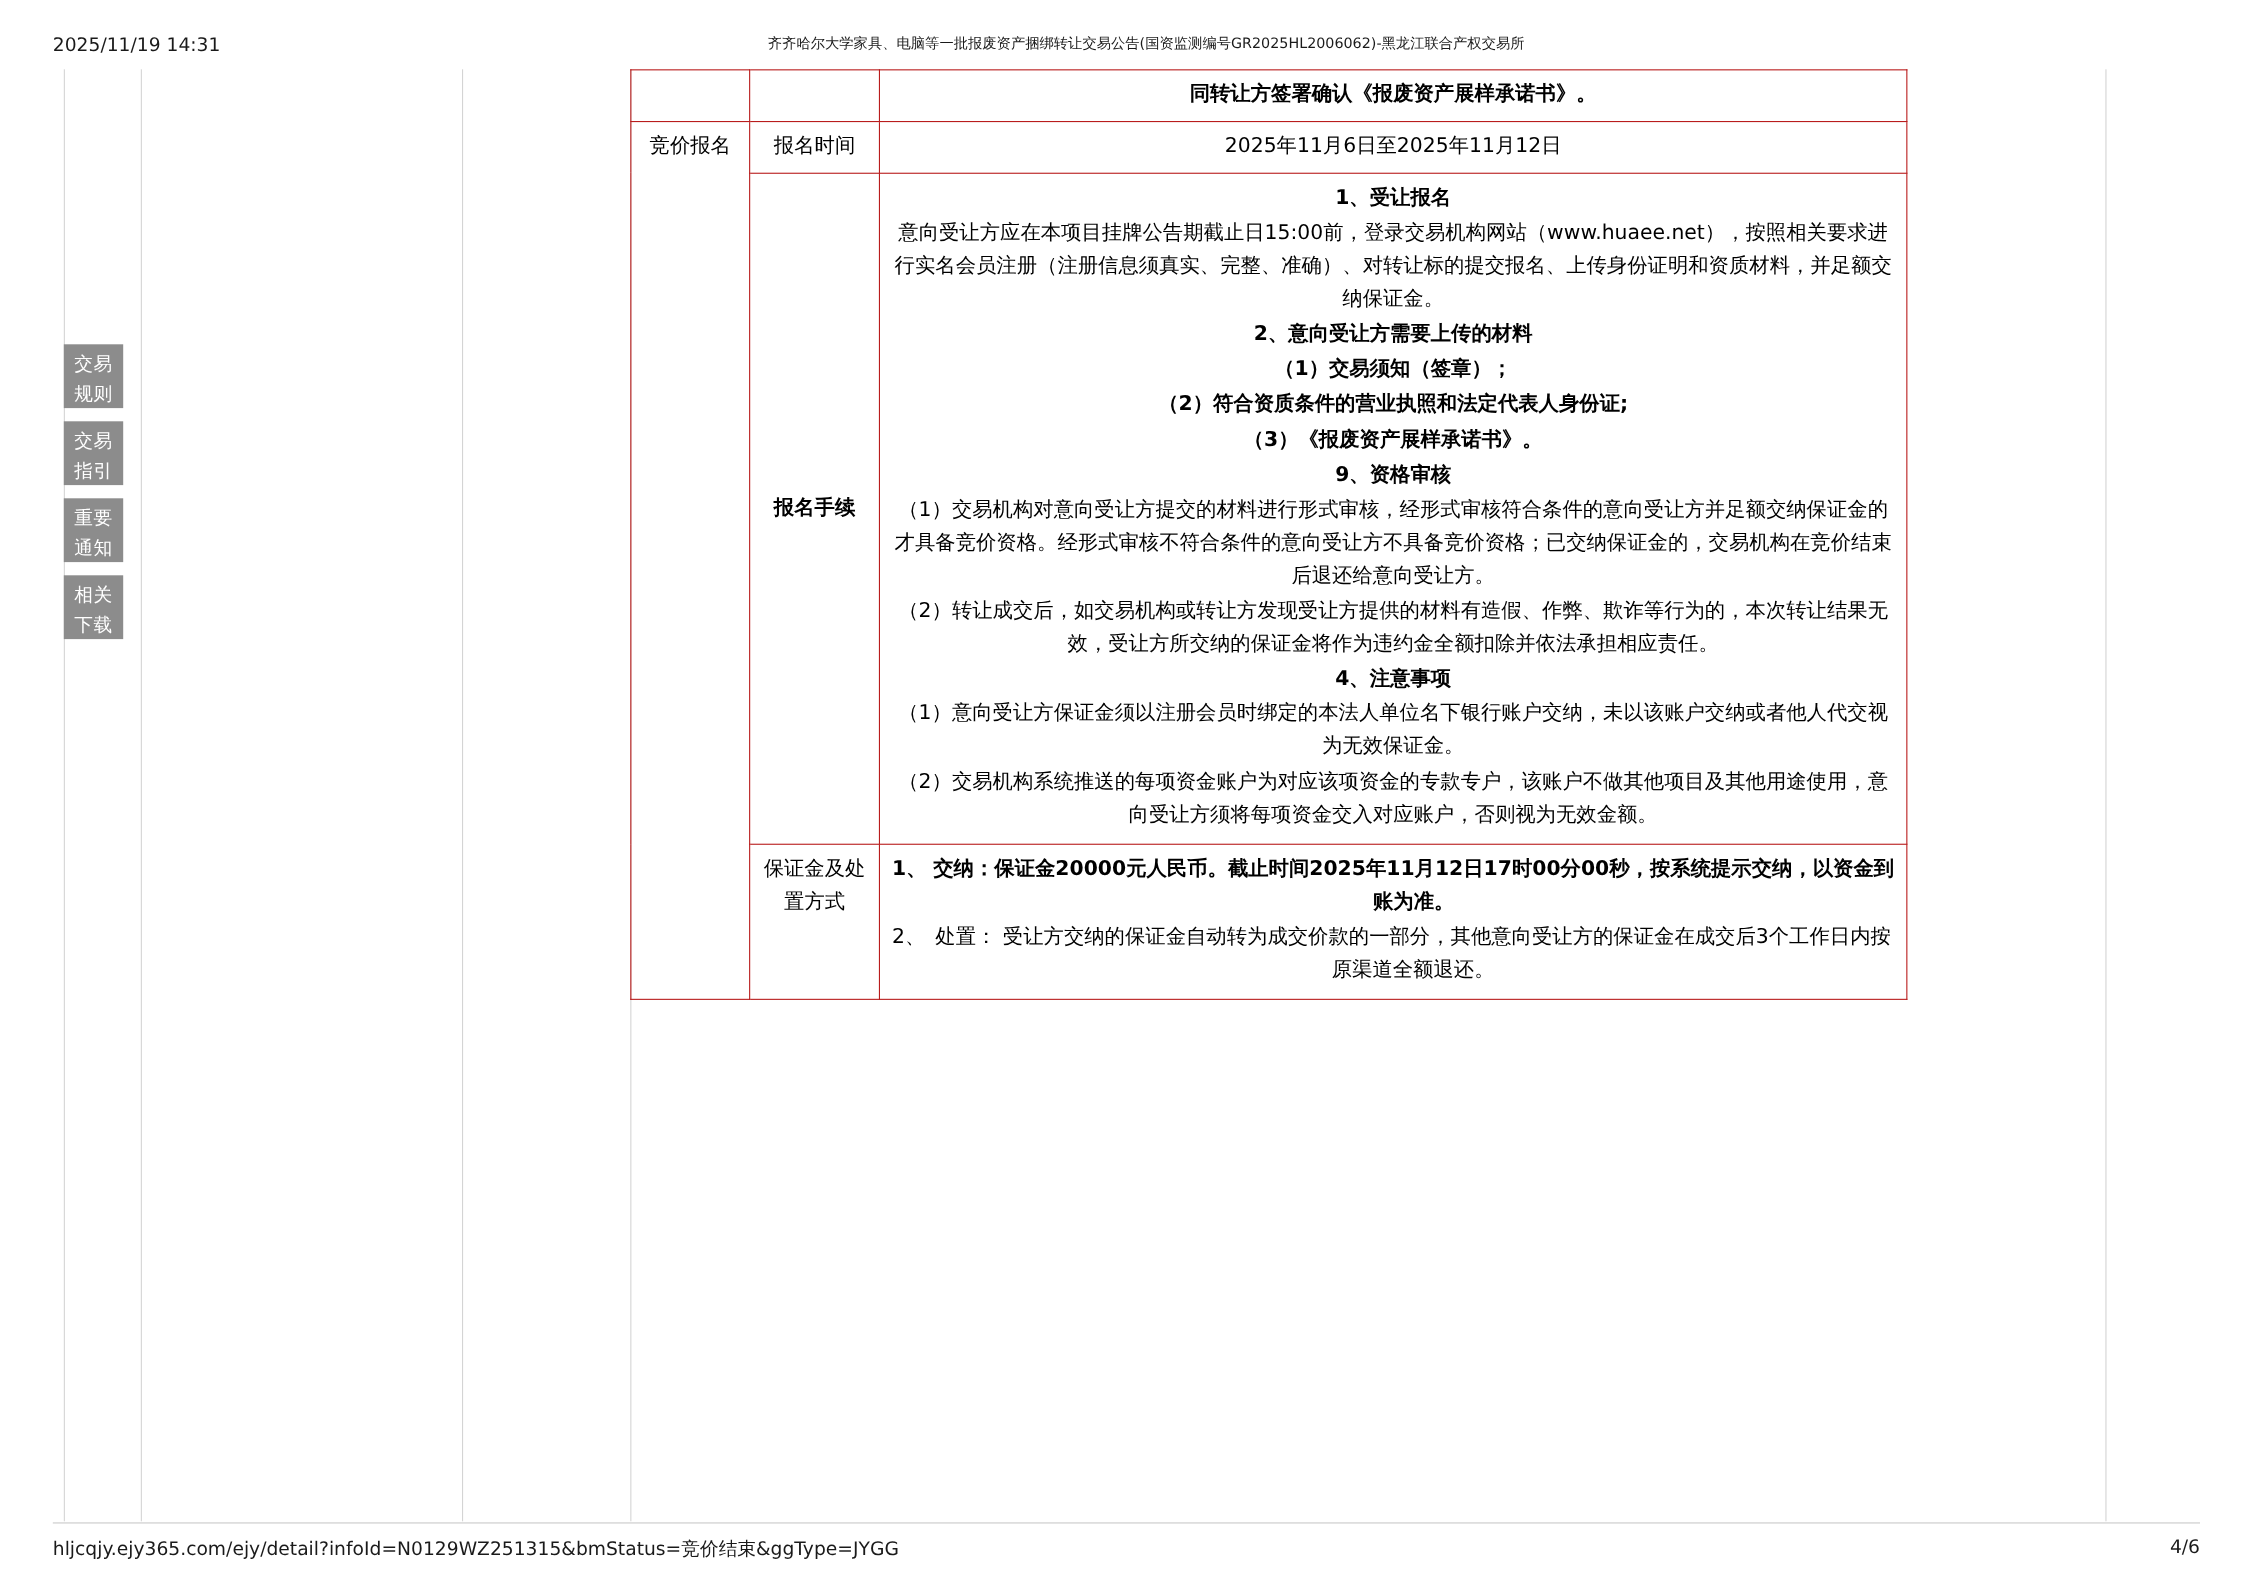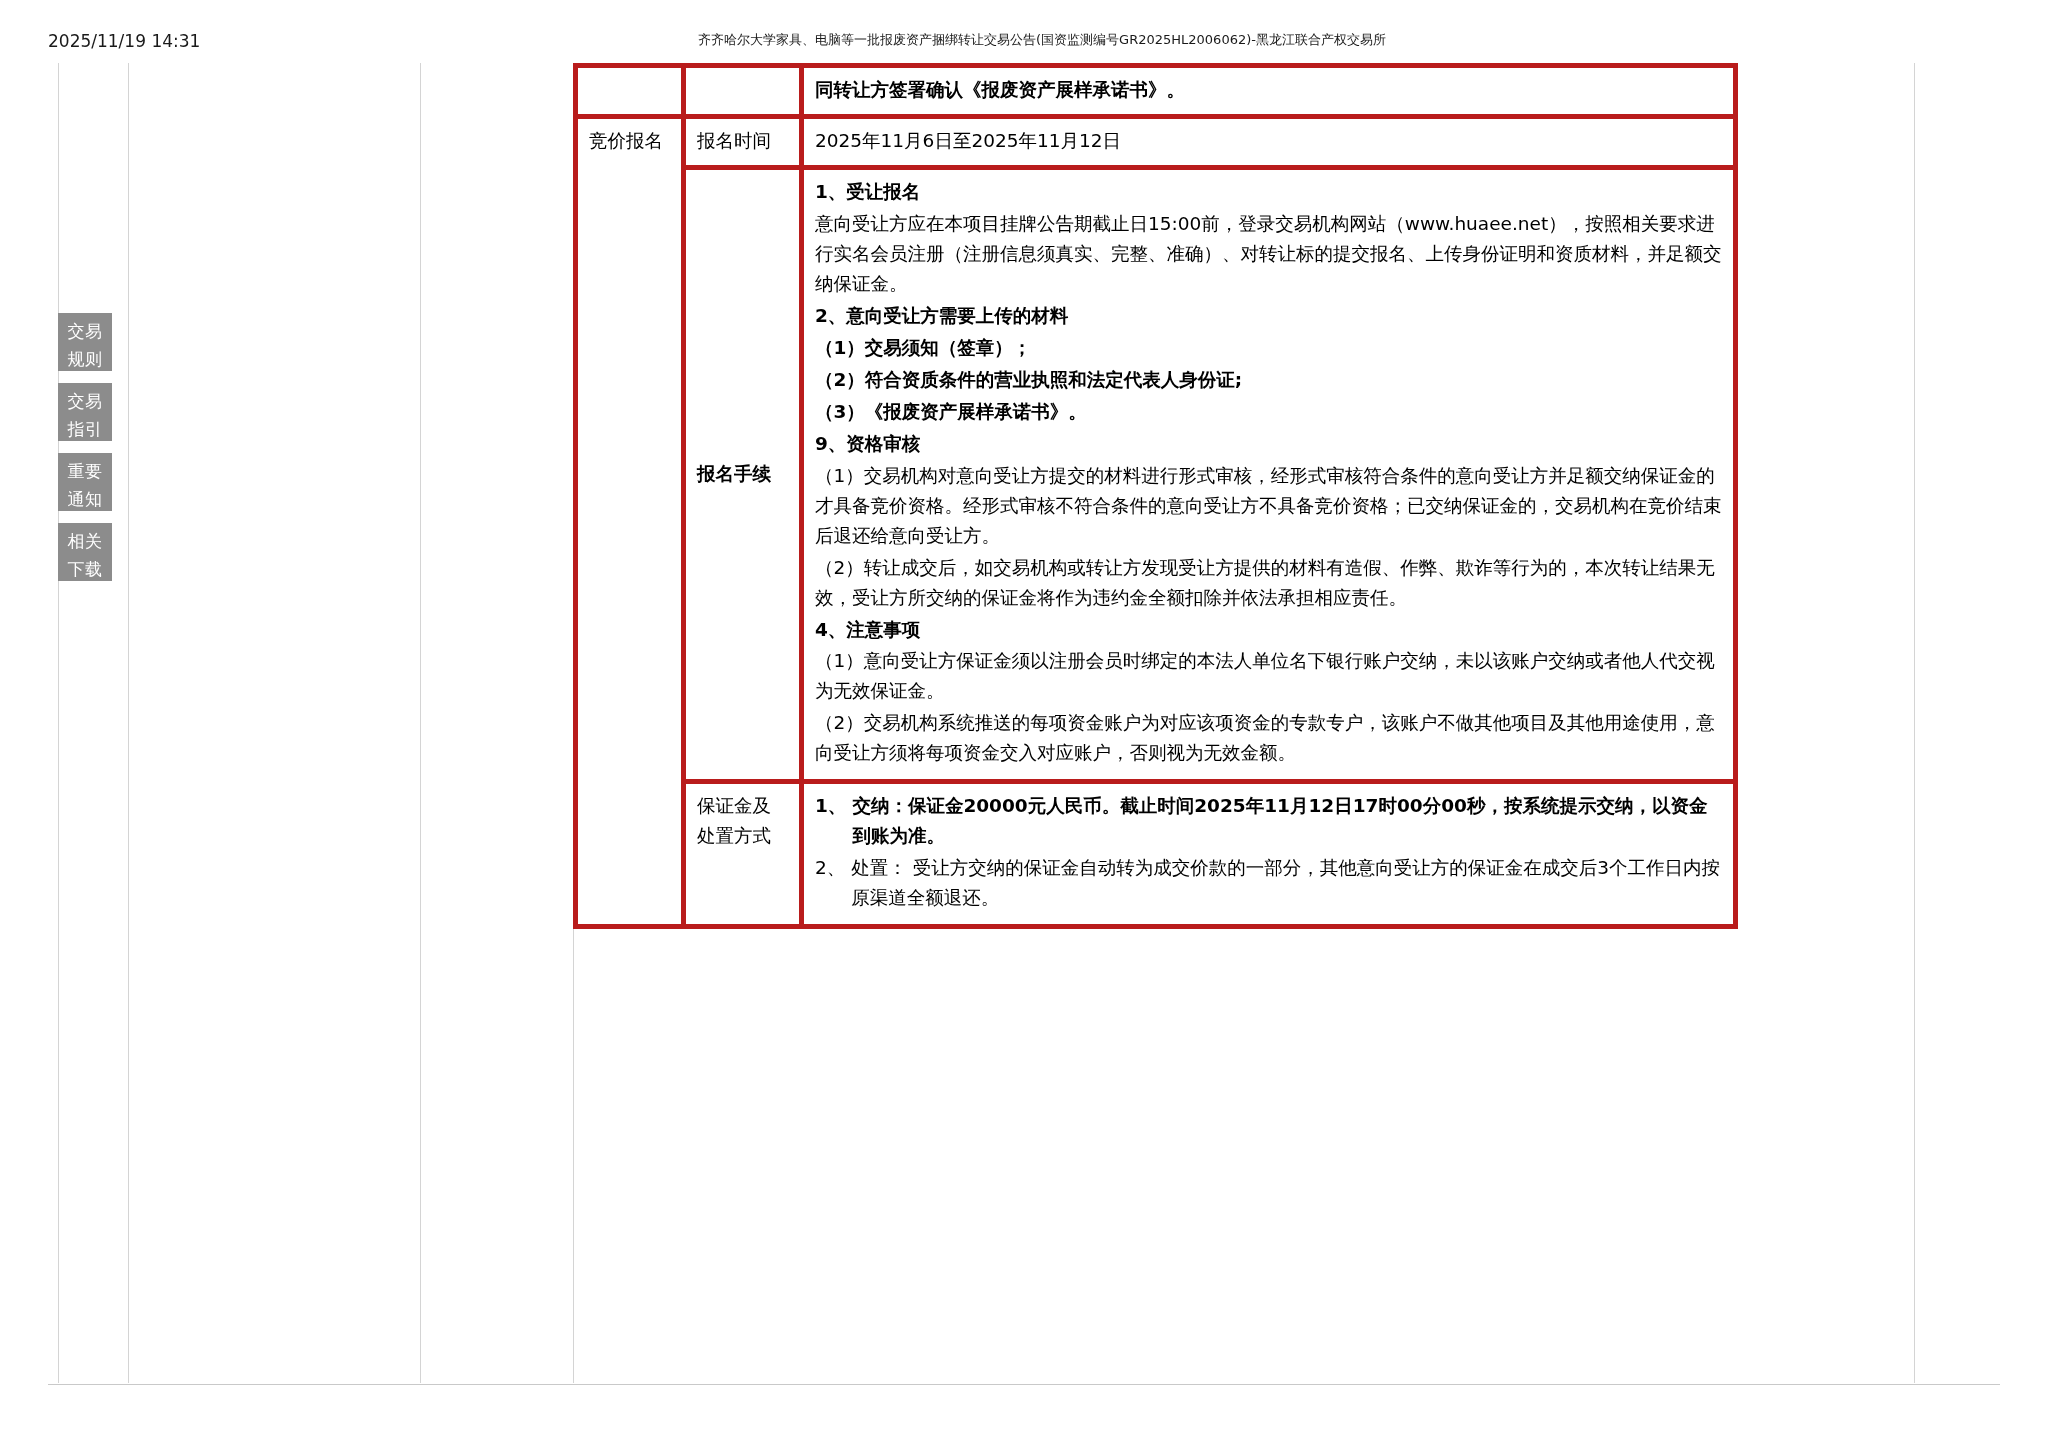--- a/index.html
+++ b/index.html
@@ -126,24 +126,25 @@
     position: absolute;
     left: 525px;
     top: 0;
     width: 1160px;
     border-collapse: collapse;
     table-layout: fixed;
     font-size: 18.5px;
     line-height: 1.62;
   }
   table.doc-table td {
-    border: 5px solid #b91c1c;
+    border: 1px solid #b91c1c;
     vertical-align: top;
     padding: 7px 11px 9px 11px;
     box-sizing: border-box;
+    text-align: center;
   }
   td.c-label   { width: 108px; }
   td.c-sub     { width: 118px; }
   td.c-content { width: 934px; }
 
   .cont-top {
     padding-top: 4px;
   }
   .cell-mid {
     vertical-align: middle !important;
@@ -250,14 +251,18 @@
       </div>
       <div class="side-tab">
         <span>相关</span>
         <span>下载</span>
       </div>
     </div>
   </div>
 
   <div class="footer-rule"></div>
 
+  <div class="print-footer">
+    <div class="pf-url">hljcqjy.ejy365.com/ejy/detail?infoId=N0129WZ251315&amp;bmStatus=竞价结束&amp;ggType=JYGG</div>
+    <div class="pf-page">4/6</div>
+  </div>
 
 </div>
 
 </body></html>

